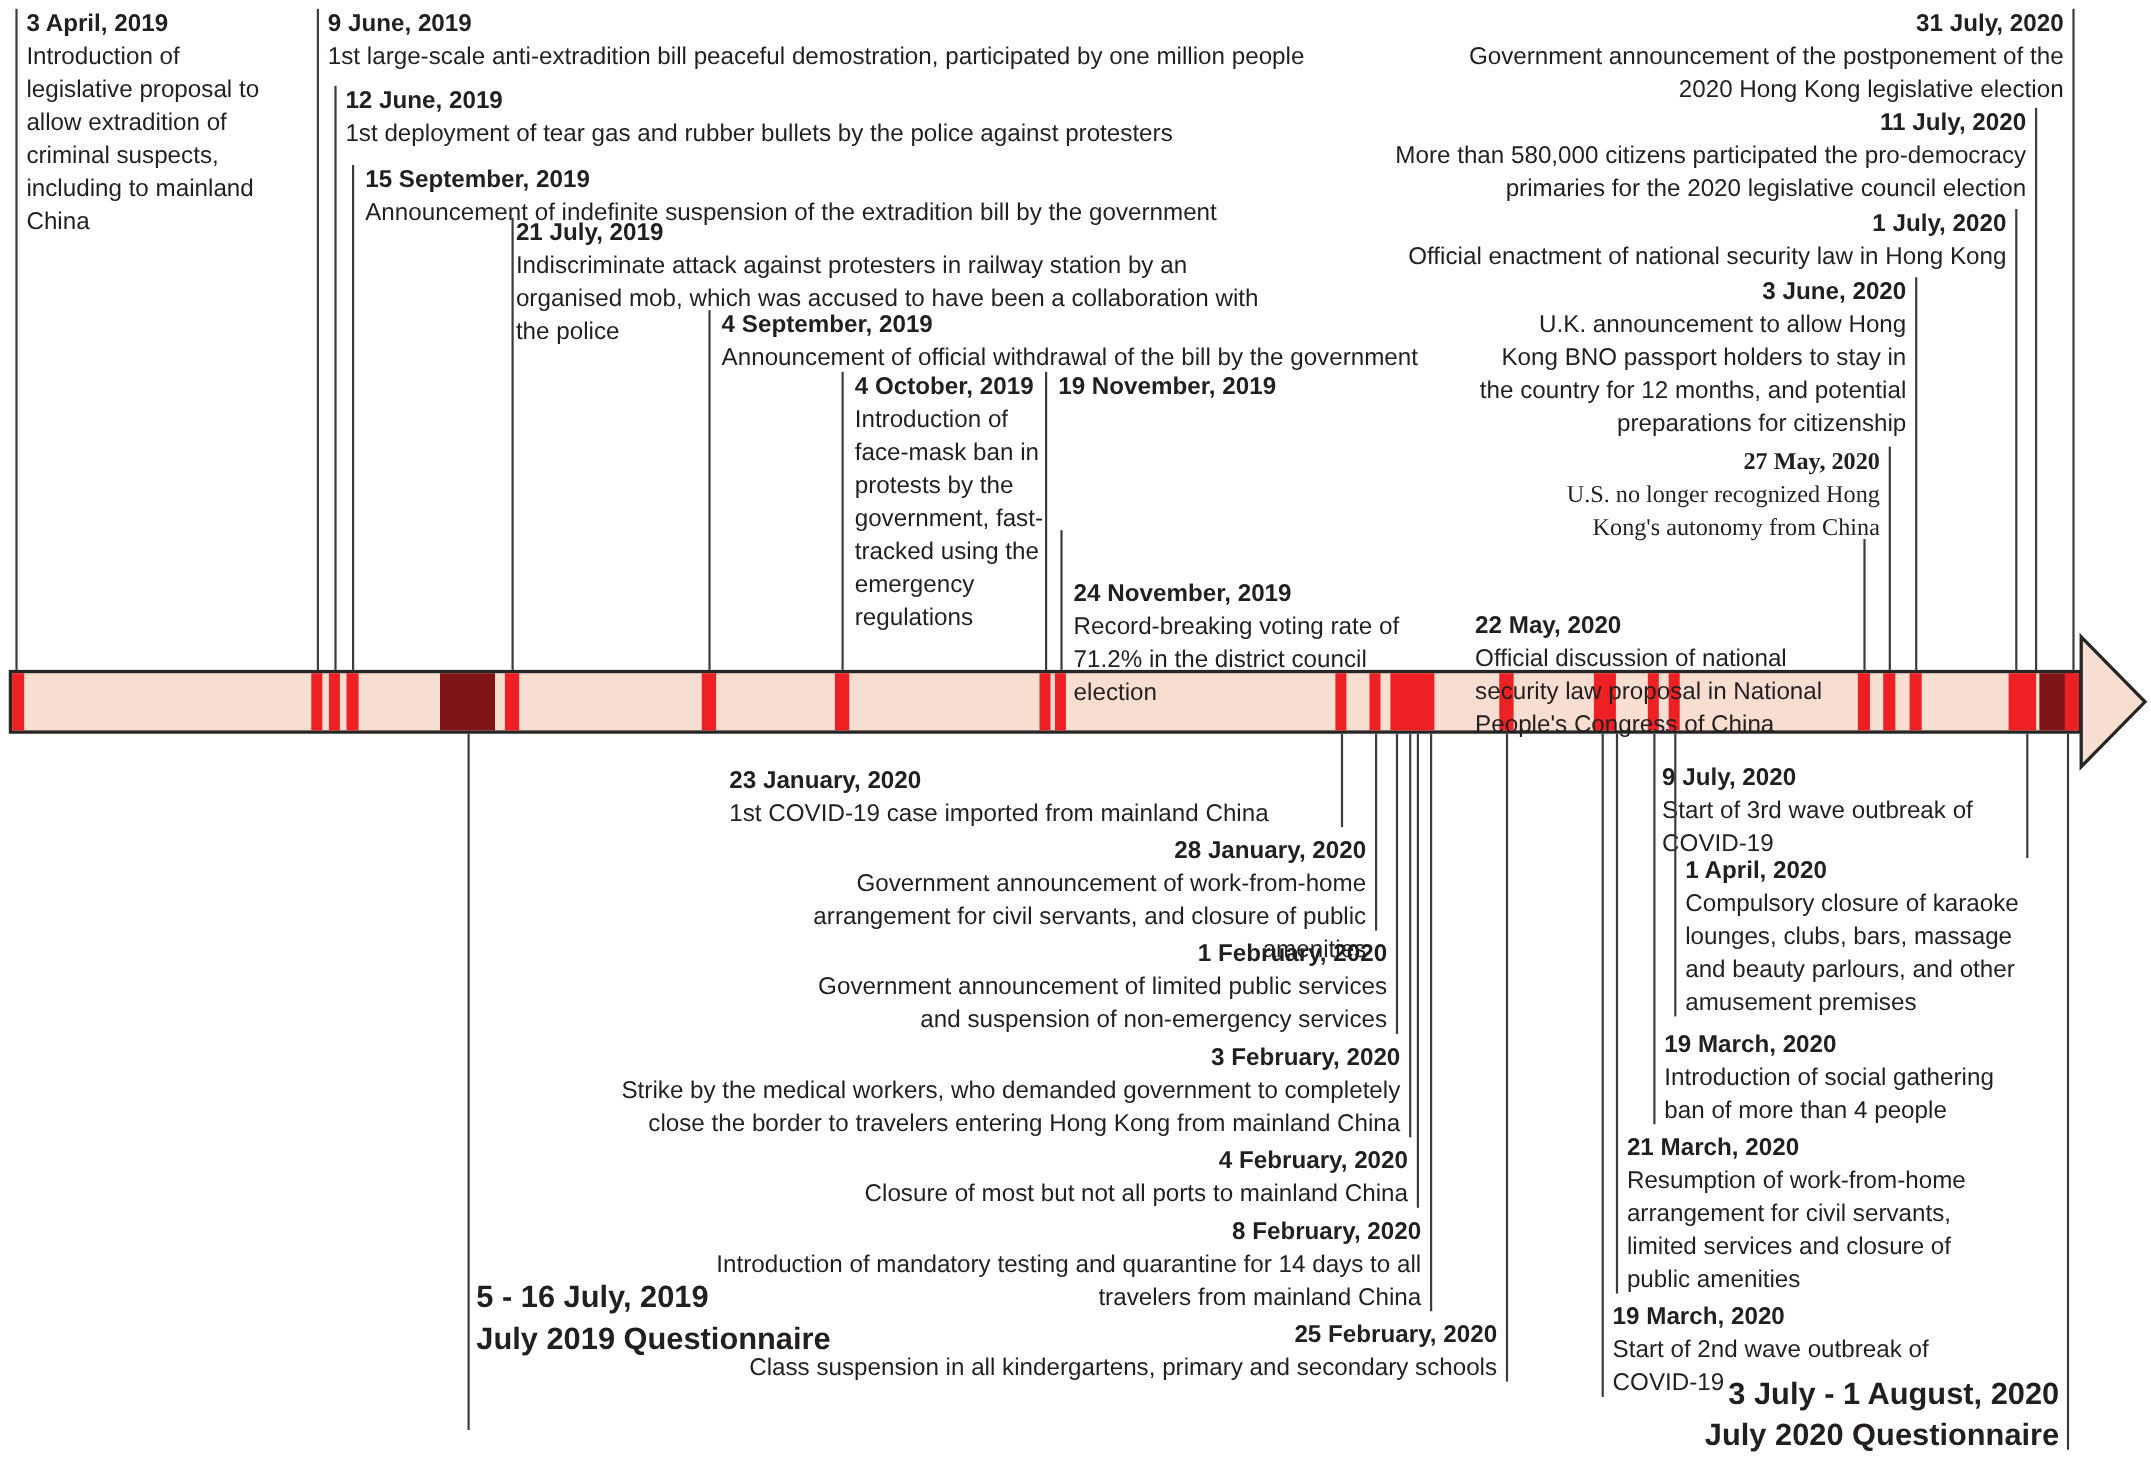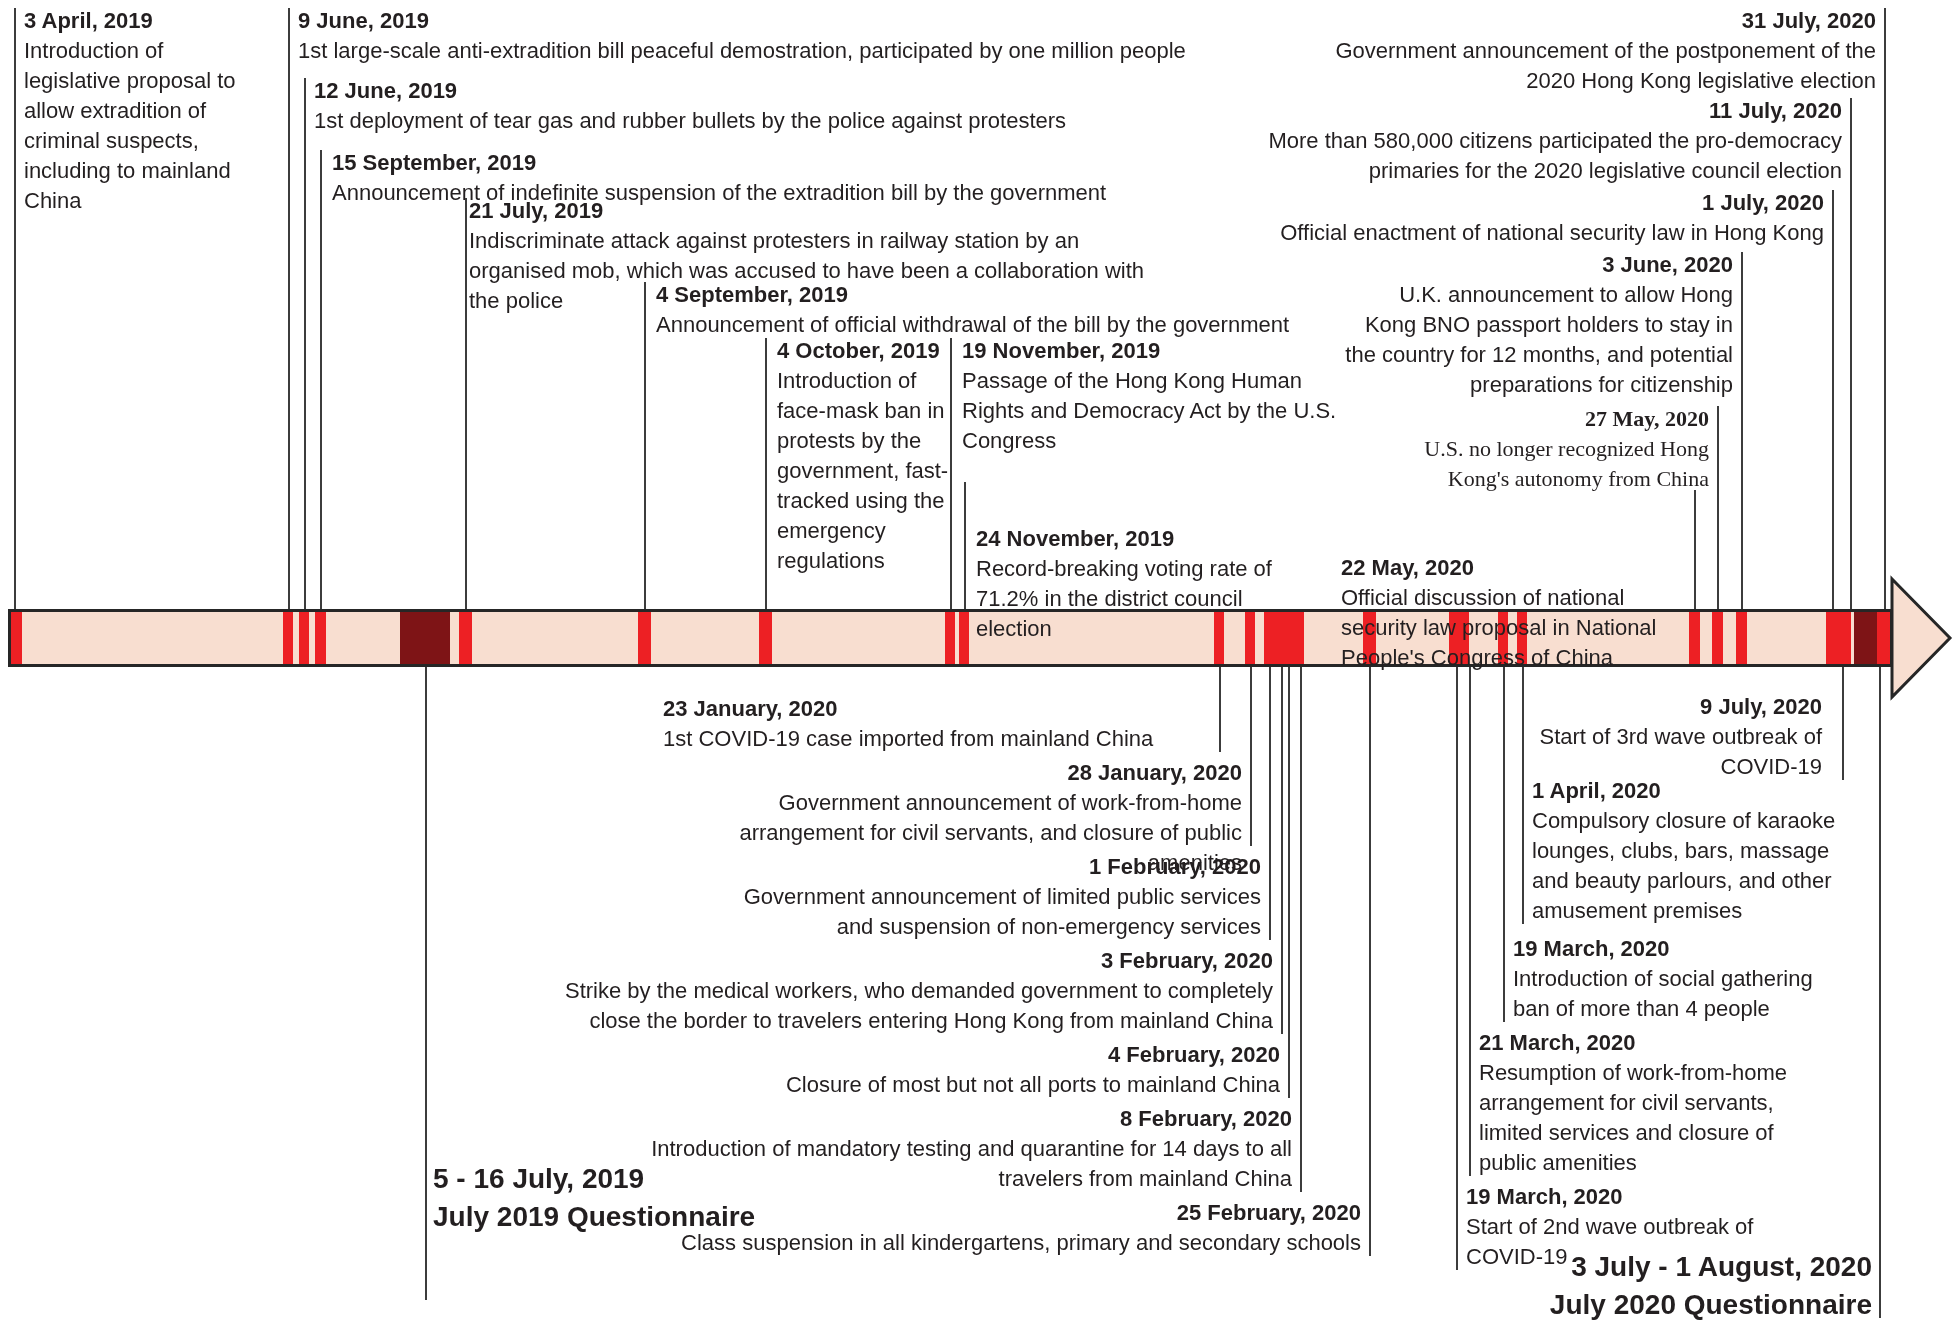--- a/index.html
+++ b/index.html
@@ -87,21 +87,20 @@
       <div class="desc">Announcement of official withdrawal of the bill by the government</div>
     </div>
     <div class="connector" style="left: 765px; top: 338px; height: 271px; background: rgb(60, 60, 60);"></div>
     <div class="event" style="left: 777px; top: 336px; width: 180px; text-align: left;">
       <div class="date">4 October, 2019</div>
       <div class="desc">Introduction of face-mask ban in protests by the government, fast-tracked using the emergency regulations</div>
     </div>
     <div class="connector" style="left: 950px; top: 338px; height: 271px; background: rgb(60, 60, 60);"></div>
     <div class="event" style="left: 962px; top: 336px; width: 390px; text-align: left;">
       <div class="date">19 November, 2019</div>
-      <div class="desc">Passage of the Hong Kong Human Rights and Democracy Act by the U.S. Congress</div>
     </div>
     <div class="connector" style="left: 964px; top: 482px; height: 127px; background: rgb(60, 60, 60);"></div>
     <div class="event" style="left: 976px; top: 480px; width: 300px; text-align: left; margin-top: 44px;">
       <div class="date">24 November, 2019</div>
       <div class="desc">Record-breaking voting rate of 71.2% in the district council election</div>
     </div>
     <div class="connector" style="left: 1884px; top: 8px; height: 601px; background: rgb(60, 60, 60);"></div>
     <div class="event" style="right: 79px; top: 6px; width: 565px; text-align: right;">
       <div class="date">31 July, 2020</div>
       <div class="desc">Government announcement of the postponement of the 2020 Hong Kong legislative election</div>
@@ -160,21 +159,21 @@
     <div class="event" style="right: 663px; top: 1104px; width: 660px; text-align: right;">
       <div class="date">8 February, 2020</div>
       <div class="desc">Introduction of mandatory testing and quarantine for 14 days to all travelers from mainland China</div>
     </div>
     <div class="connector" style="left: 1369px; top: 667px; height: 589px; background: rgb(60, 60, 60);"></div>
     <div class="event" style="right: 594px; top: 1198px; width: 700px; text-align: right;">
       <div class="date">25 February, 2020</div>
       <div class="desc">Class suspension in all kindergartens, primary and secondary schools</div>
     </div>
     <div class="connector" style="left: 1842px; top: 667px; height: 113px; background: rgb(60, 60, 60);"></div>
-    <div class="event" style="right: 133px; top: 692px; width: 330px; text-align: right;">
+    <div class="event" style="right: 114px; top: 692px; width: 330px; text-align: left;">
       <div class="date">9 July, 2020</div>
       <div class="desc">Start of 3rd wave outbreak of COVID-19</div>
     </div>
     <div class="connector" style="left: 1522px; top: 667px; height: 257px; background: rgb(60, 60, 60);"></div>
     <div class="event" style="left: 1532px; top: 776px; width: 320px; text-align: left;">
       <div class="date">1 April, 2020</div>
       <div class="desc">Compulsory closure of karaoke lounges, clubs, bars, massage and beauty parlours, and other amusement premises</div>
     </div>
     <div class="connector" style="left: 1503px; top: 667px; height: 355px; background: rgb(60, 60, 60);"></div>
     <div class="event" style="left: 1513px; top: 934px; width: 340px; text-align: left;">

